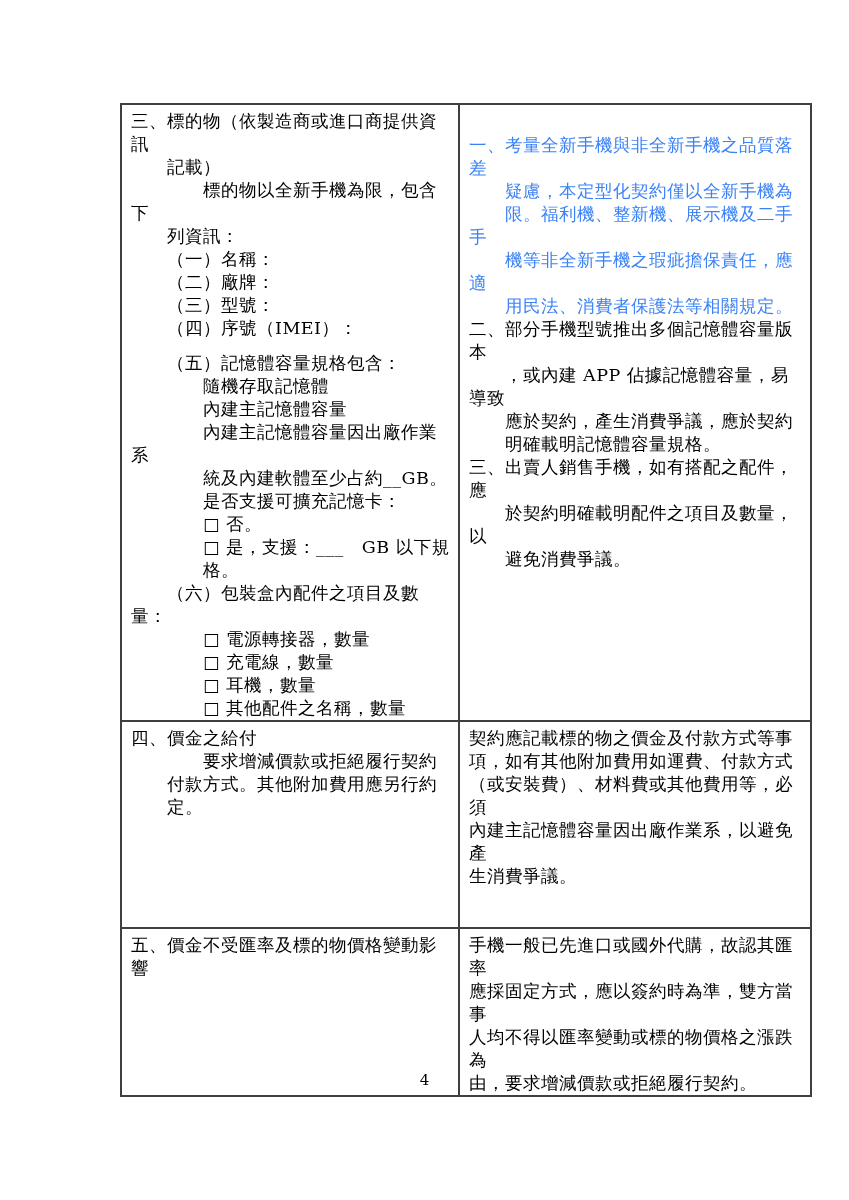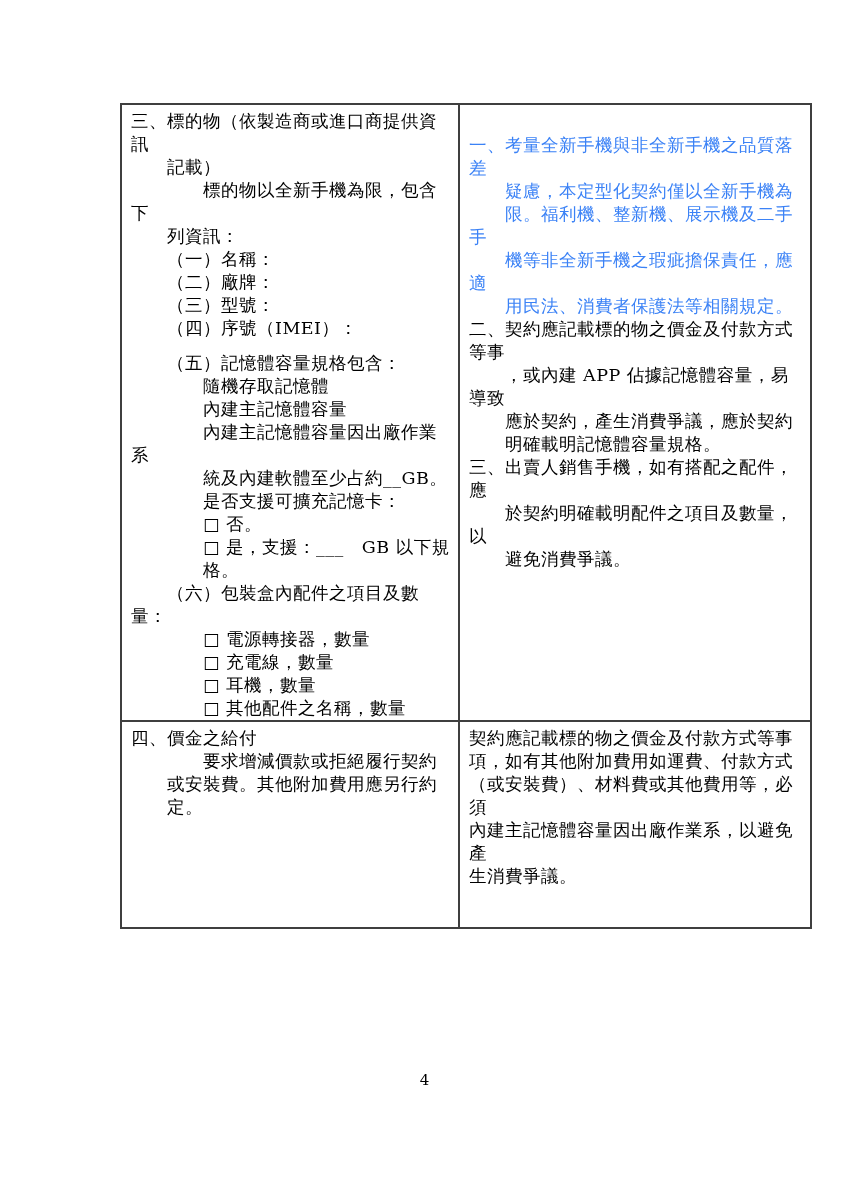--- a/index.html
+++ b/index.html
@@ -92,47 +92,62 @@
       </td>
       <td>
         <div class="red-block" style="color: #3b82f6;">
               <div class="ln">一、考量全新手機與非全新手機之品質落差</div>
               <div class="ln">　　疑慮，本定型化契約僅以全新手機為</div>
               <div class="ln">　　限。福利機、整新機、展示機及二手手</div>
               <div class="ln">　　機等非全新手機之瑕疵擔保責任，應適</div>
               <div class="ln">　　用民法、消費者保護法等相關規定。</div>
             </div>
         <div>
-              <div class="ln">二、契約應記載標的物之價金及付款方式等事</div>
+              <div class="ln">二、部分手機型號推出多個記憶體容量版本</div>
               <div class="ln">　　，或內建 APP 佔據記憶體容量，易導致</div>
               <div class="ln">　　應於契約，產生消費爭議，應於契約</div>
               <div class="ln">　　明確載明記憶體容量規格。</div>
               <div class="ln">三、出賣人銷售手機，如有搭配之配件，應</div>
               <div class="ln">　　於契約明確載明配件之項目及數量，以</div>
               <div class="ln">　　避免消費爭議。</div>
             </div>
       </td>
     </tr>
     <tr class="r2">
       <td>
         <div>
               <div class="ln">四、價金之給付</div>
               <div class="ln">　　　　要求增減價款或拒絕履行契約</div>
-              <div class="ln">　　或安裝費。其他附加費用應另行約</div>
+              <div class="ln">　　付款方式。其他附加費用應另行約</div>
               <div class="ln">　　定。</div>
             </div>
       </td>
       <td class="notes-r2">
         <div>
               <div class="ln">契約應記載標的物之價金及付款方式等事</div>
               <div class="ln">項，如有其他附加費用如運費、付款方式</div>
               <div class="ln">（或安裝費）、材料費或其他費用等，必須</div>
               <div class="ln">內建主記憶體容量因出廠作業系，以避免產</div>
               <div class="ln">生消費爭議。</div>
             </div>
       </td>
     </tr>
+    <tr class="r3">
+      <td>
+        <div>
+              <div class="ln">五、價金不受匯率及標的物價格變動影響</div>
+            </div>
+      </td>
+      <td class="notes-r3">
+        <div>
+              <div class="ln">手機一般已先進口或國外代購，故認其匯率</div>
+              <div class="ln">應採固定方式，應以簽約時為準，雙方當事</div>
+              <div class="ln">人均不得以匯率變動或標的物價格之漲跌為</div>
+              <div class="ln">由，要求增減價款或拒絕履行契約。</div>
+            </div>
+      </td>
+    </tr>
   </tbody>
     </table>
 
   <div class="page-number">4</div>
 
 </div>
 
 </body></html>

